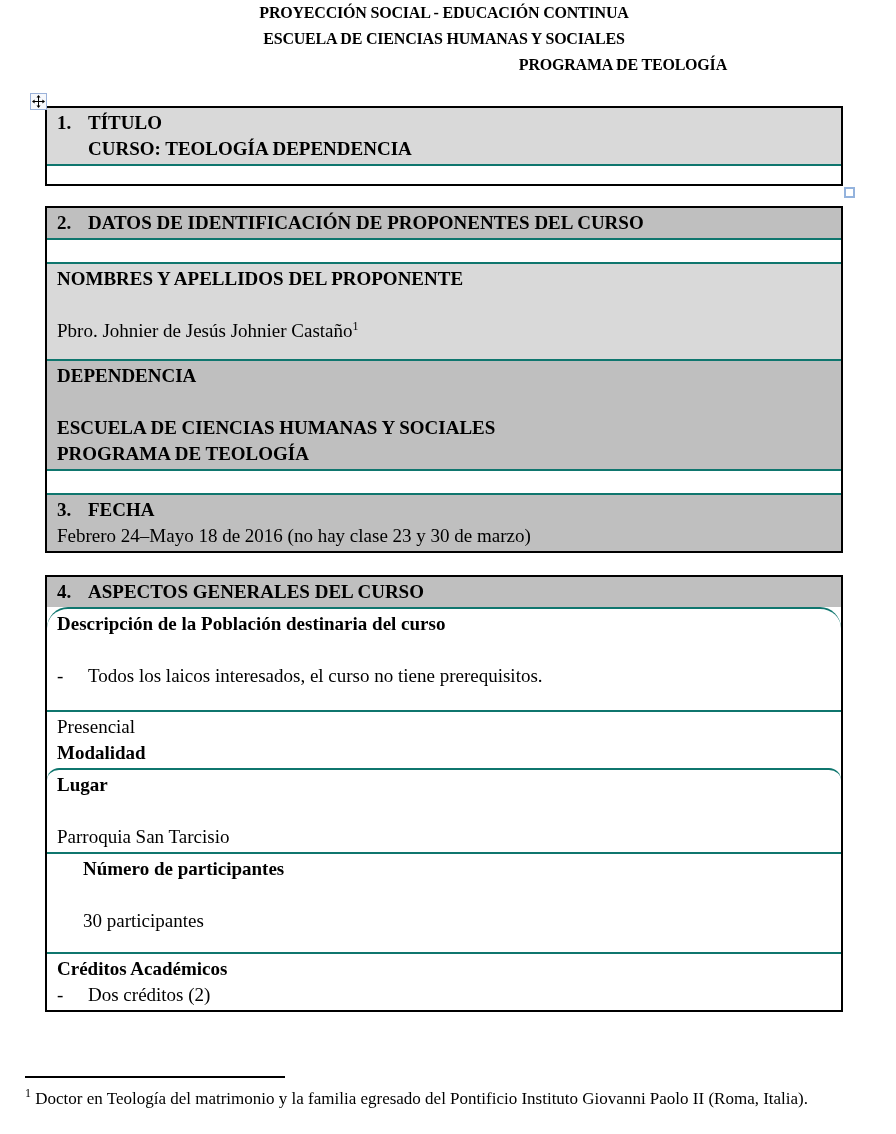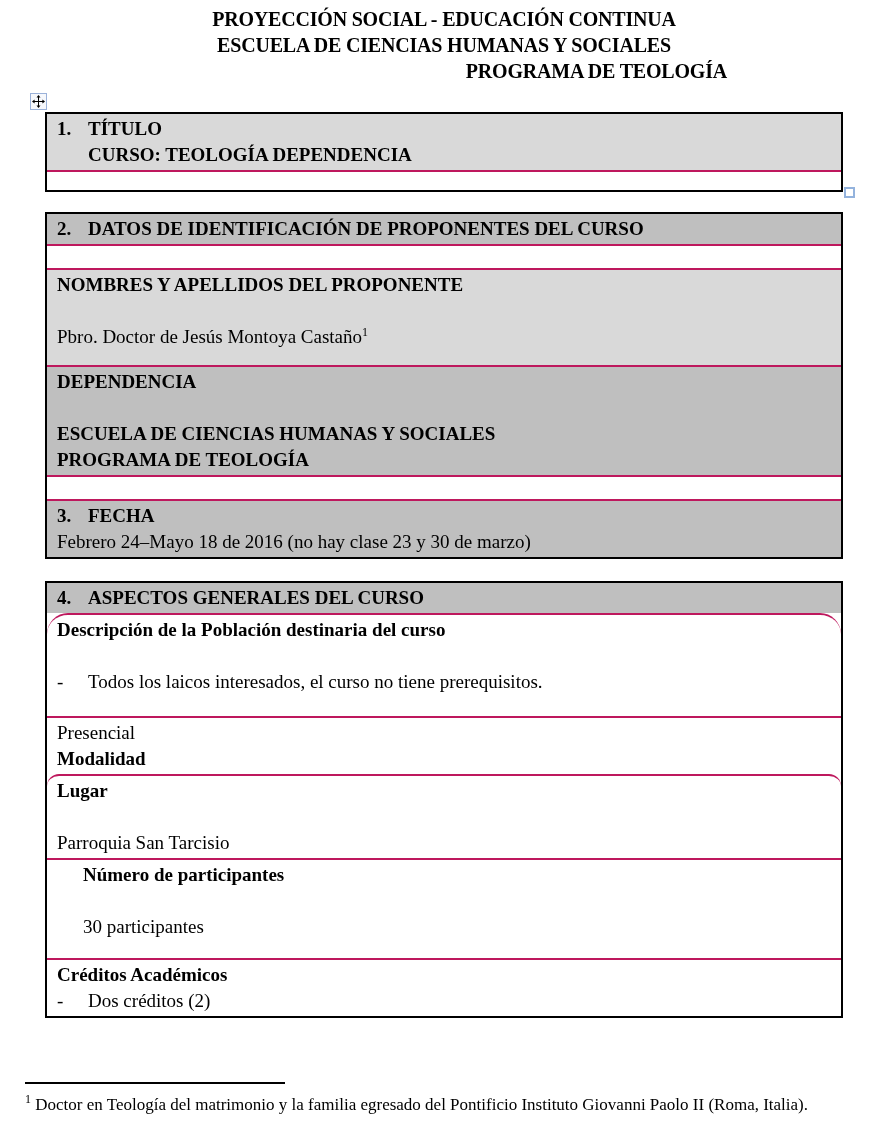--- a/index.html
+++ b/index.html
@@ -7,21 +7,21 @@
   .page {
     position:relative;
     width:896px; height:1134px;
     background:#ffffff;
     color:#000;
     font-family:"Liberation Serif","DejaVu Serif",serif;
     font-size:19px;
     overflow:hidden;
   }
   
-  .doc-title { padding-top:6px; margin-left:45px; width:798px; font-weight:bold; font-size:20px; line-height:26px; letter-spacing:-0.2px; }
+  .doc-title { margin-left:45px; width:798px; font-weight:bold; font-size:16px; line-height:26px; letter-spacing:-0.2px; }
   .doc-title .tl { text-align:center; }
   .doc-title .tl3 { text-align:right; padding-right:116px; }
   
   .move-handle {
     position:absolute; left:30px; top:93px;
     width:17px; height:17px;
     background:#f6f8fc;
     border:1px solid #9ab1d9;
     display:flex; align-items:center; justify-content:center;
   }
@@ -29,21 +29,21 @@
     position:absolute; left:844px; top:187px;
     width:11px; height:11px;
     background:#ffffff;
     border:2px solid #94b3dd;
   }
   
   .tbl { margin-left:45px; width:798px; border:2px solid #000; background:#fff; }
   .tbl1 { margin-top:28px; }
   .gap20 { height:20px; }
   .gap22 { height:22px; }
-  .row { border-top:2px solid #be185d; padding:2px 8px 2px 10px; line-height:26px; }
+  .row { border-top:2px solid #0f766e; padding:2px 8px 2px 10px; line-height:26px; }
   .row:first-child { border-top:none; }
   .bg-med   { background:#bfbfbf; }
   .bg-light { background:#d9d9d9; }
   .b { font-weight:bold; }
   .ln { line-height:26px; }
   .bl { height:26px; }           
   .numln { display:flex; }       
   .numln .num { width:31px; flex:none; }
   .ind { padding-left:31px; }
   .empty-row-18 { height:20px; padding:0; }
@@ -104,21 +104,21 @@
     <div class="row bg-med">
       <div class="numln b">
         <span class="num">2.</span>
         <span>DATOS DE IDENTIFICACIÓN DE PROPONENTES DEL CURSO</span>
       </div>
     </div>
     <div class="row empty-row-22"></div>
     <div class="row bg-light mh96">
       <div class="ln b">NOMBRES Y APELLIDOS DEL PROPONENTE</div>
       <div class="bl"></div>
-      <div class="ln"><span>Pbro. Doctor de Jesús Montoya Castaño</span><sup>1</sup></div>
+      <div class="ln"><span>Pbro. Johnier de Jesús Johnier Castaño</span><sup>1</sup></div>
     </div>
     <div class="row bg-med mh106">
       <div class="ln b">DEPENDENCIA</div>
       <div class="bl"></div>
       <div class="ln b">ESCUELA DE CIENCIAS HUMANAS Y SOCIALES</div>
       <div class="ln b">PROGRAMA DE TEOLOGÍA</div>
     </div>
     <div class="row empty-row-22"></div>
     <div class="row bg-med">
       <div class="numln b">

